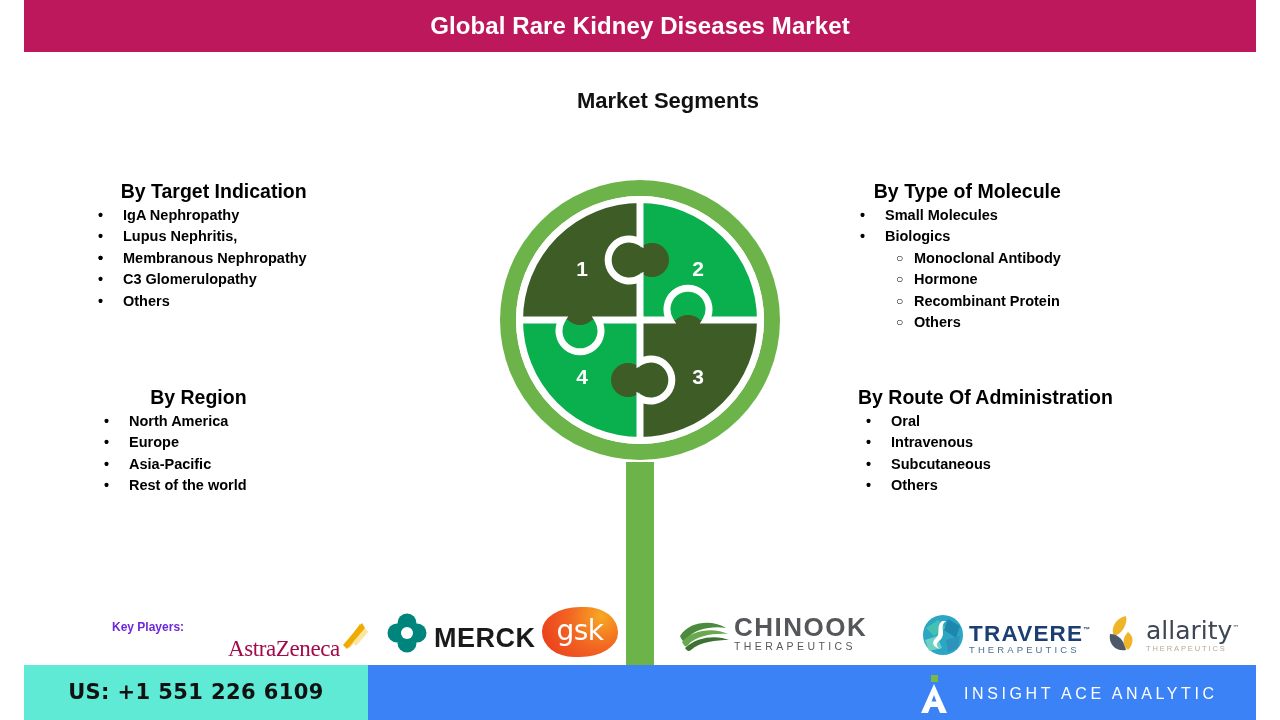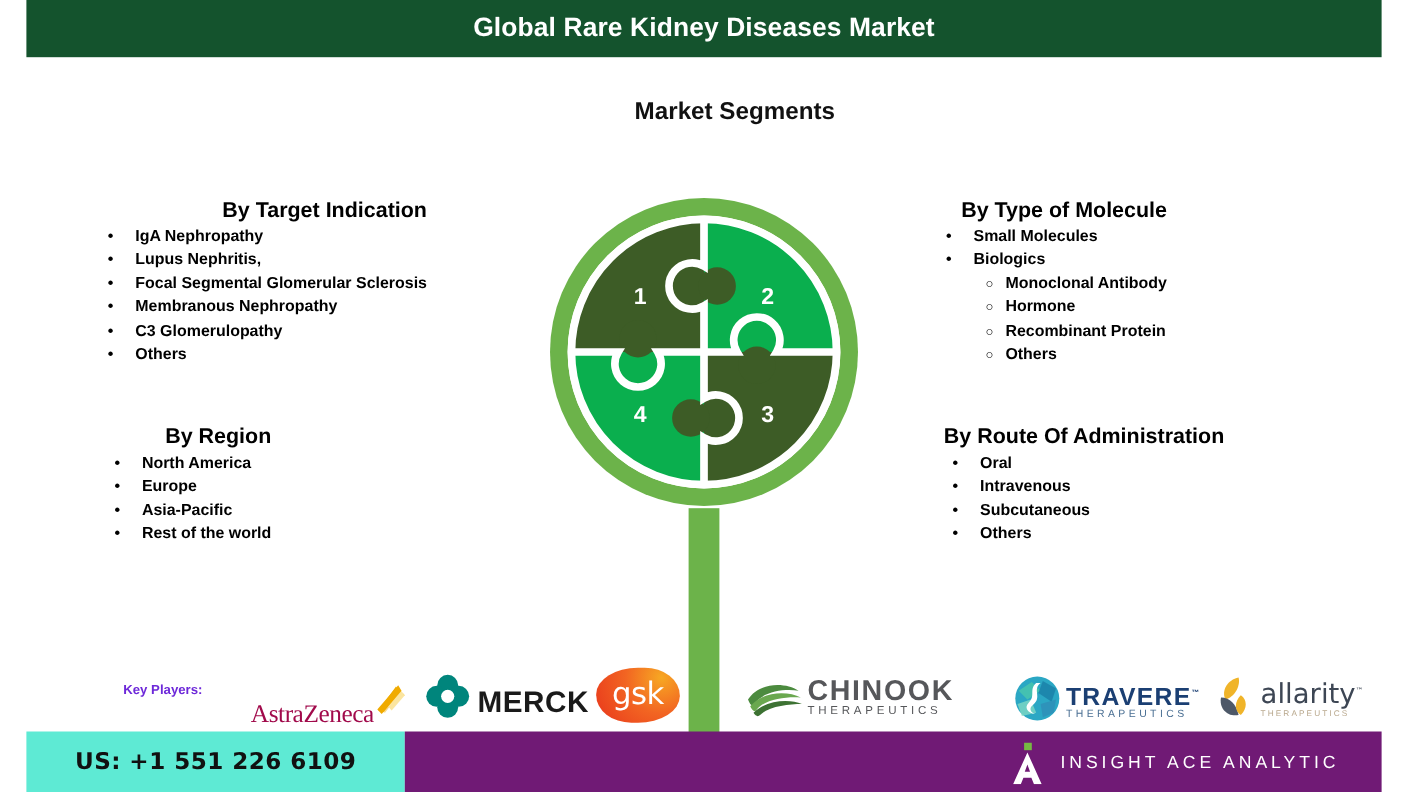--- a/index.html
+++ b/index.html
@@ -16,21 +16,21 @@
     -webkit-font-smoothing: antialiased;
   }
 
   
   .header-bar {
     position: absolute;
     left: 24px;
     top: 0;
     width: 1232px;
     height: 52px;
-    background: #14532d;
+    background: #be185d;
   }
   .header-title {
     position: absolute;
     left: 0;
     top: 0;
     width: 100%;
     height: 52px;
     line-height: 52px;
     text-align: center;
     color: #ffffff;
@@ -240,21 +240,21 @@
     color: #111111;
     letter-spacing: 0.4px;
     font-family: "DejaVu Sans", sans-serif;
   }
   .footer-black {
     position: absolute;
     left: 368px;
     top: 665px;
     width: 888px;
     height: 55px;
-    background: #701a75;
+    background: #3b82f6;
   }
   .brand {
     position: absolute;
     left: 552px;
     top: 10px;
     display: flex;
     align-items: center;
   }
   .brand-mark {
     position: relative;
@@ -277,21 +277,21 @@
   <div class="header-title">Global Rare Kidney Diseases Market</div>
 </div>
 
 <div class="subtitle">Market Segments</div>
 
 <div class="segment" id="seg-target">
   <div class="seg-title">By Target Indication</div>
   <ul class="seg-list">
     <li><span class="bullet">•</span><span>IgA Nephropathy</span></li>
     <li><span class="bullet">•</span><span>Lupus Nephritis,</span></li>
-    <li><span class="bullet">•</span><span>Focal Segmental Glomerular Sclerosis</span></li>
+    <li><span class="bullet">•</span></li>
     <li><span class="bullet">•</span><span>Membranous Nephropathy</span></li>
     <li><span class="bullet">•</span><span>C3 Glomerulopathy</span></li>
     <li><span class="bullet">•</span><span>Others</span></li>
   </ul>
 </div>
 
 <div class="segment" id="seg-molecule">
   <div class="seg-title">By Type of Molecule</div>
   <ul class="seg-list">
     <li><span class="bullet">•</span><span>Small Molecules</span></li>

